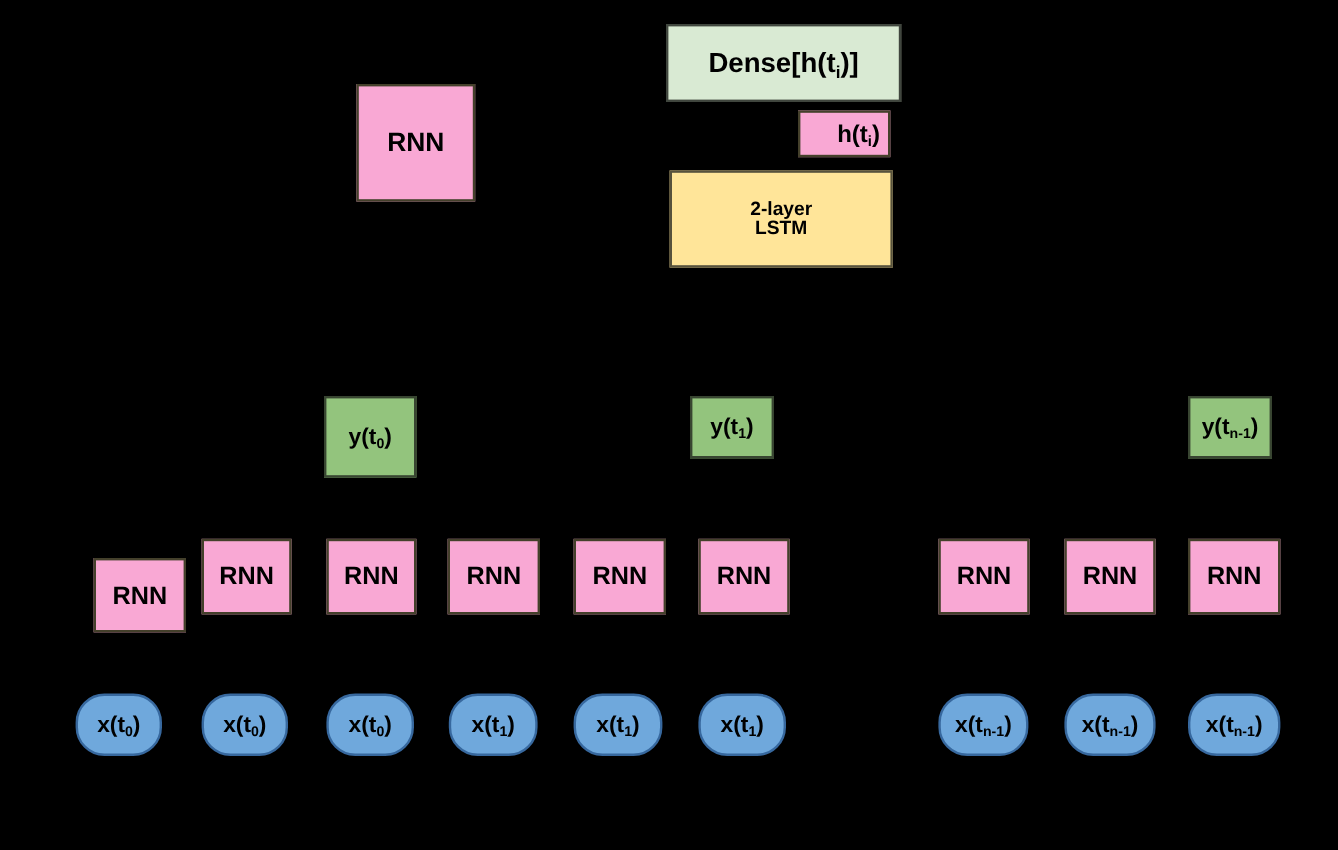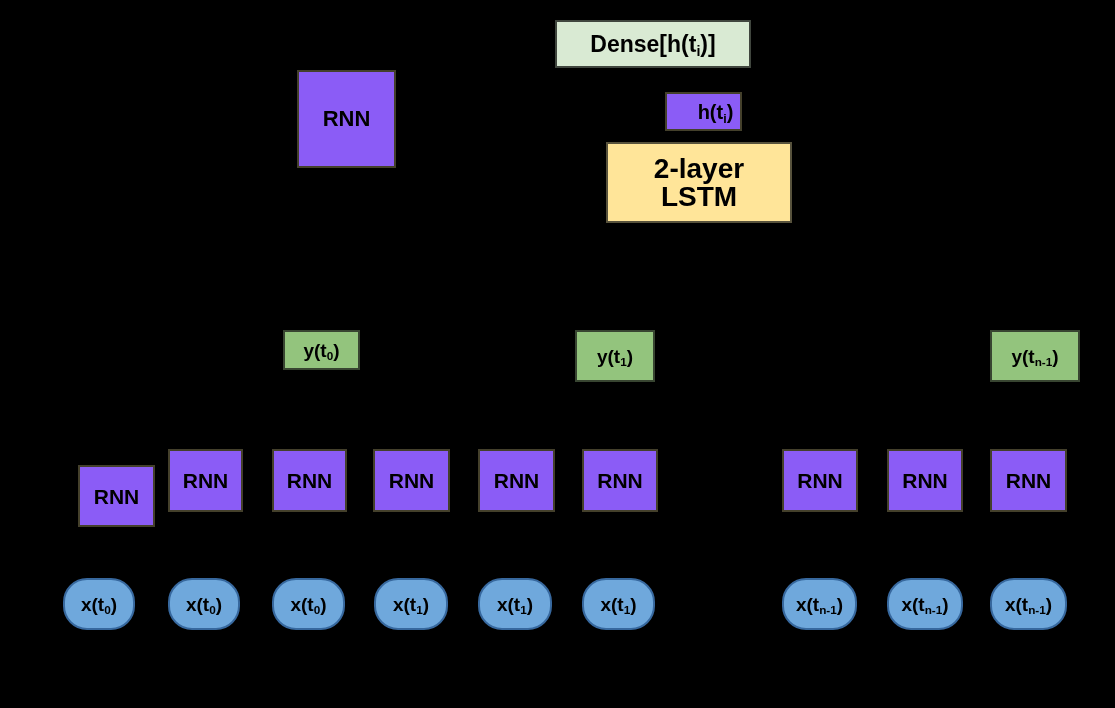--- a/index.html
+++ b/index.html
@@ -19,73 +19,73 @@
     position: absolute;
     box-sizing: border-box;
     display: flex;
     align-items: center;
     justify-content: center;
     border: 2px solid #3a3a3a;
     color: #000000;
     font-weight: 700;
     text-align: center;
   }
-  .yellow      { background: #8b5cf6; border-color: #44402b; }
+  .yellow      { background: #f9a8d4; border-color: #44402b; }
   .lightyellow { background: #FFE599; border-color: #57523c; }
   .green       { background: #93C47D; border-color: #384531; }
   .lightgreen  { background: #D9EAD3; border-color: #40463e; }
   .blue        { background: #6FA8DC; border-color: #37689e; border-radius: 24px; }
 
   .lbl { line-height: 1; white-space: nowrap; }
   .lbl sub {
     font-size: 0.62em;
     font-weight: 700;
     vertical-align: baseline;
     position: relative;
     top: 0.33em;
     line-height: 1;
   }
   .fs-rnn   { font-size: 21px; }
   .fs-rnnlg { font-size: 22px; }
   .fs-dense { font-size: 23px; }
   .fs-h     { font-size: 20px; padding-left: 24px; }
-  .fs-lstm  { font-size: 28px; line-height: 1.3; margin-left: 48px; }
+  .fs-lstm  { font-size: 16px; line-height: 1.3; }
   .fs-io    { font-size: 19px; }
 </style>
 </head>
 <body>
 
 <div class="canvas">
 
   <div class="box yellow fs-rnnlg" style="left:297px; top:70px; width:99px; height:98px;">
     <span class="lbl">RNN</span>
   </div>
 
-  <div class="box lightgreen fs-dense" style="left:555px; top:20px; width:196px; height:48px;">
+  <div class="box lightgreen fs-dense" style="left:555px; top:20px; width:196px; height:65px;">
     <span class="lbl"><span>Dense[h(t</span><sub>i</sub><span>)]</span></span>
   </div>
 
   <div class="box yellow fs-h" style="left:665px; top:92px; width:77px; height:39px;">
     <span class="lbl"><span>h(t</span><sub>i</sub><span>)</span></span>
   </div>
 
   <div class="box lightyellow fs-lstm" style="left:558px; top:142px; width:186px; height:81px;">
     <div class="lbl">
       <div>2-layer</div>
       <div>LSTM</div>
     </div>
   </div>
 
-  <div class="box green fs-io" style="left:270px; top:330px; width:77px; height:40px;margin-left:13px;">
+  <div class="box green fs-io" style="left:270px; top:330px; width:77px; height:68px;">
     <span class="lbl"><span>y(t</span><sub>0</sub><span>)</span></span>
   </div>
-  <div class="box green fs-io" style="left:575px; top:330px; width:80px; height:52px;">
+  <div class="box green fs-io" style="left:575px; top:330px; width:70px; height:52px;">
     <span class="lbl"><span>y(t</span><sub>1</sub><span>)</span></span>
   </div>
-  <div class="box green fs-io" style="left:990px; top:330px; width:90px; height:52px;">
+  <div class="box green fs-io" style="left:990px; top:330px; width:70px; height:52px;">
     <span class="lbl"><span>y(t</span><sub>n-1</sub><span>)</span></span>
   </div>
 
   <div class="box yellow fs-rnn" style="left:78px; top:465px; width:77px; height:62px;">
     <span class="lbl">RNN</span>
   </div>
   <div class="box yellow fs-rnn" style="left:168px; top:449px; width:75px; height:63px;">
     <span class="lbl">RNN</span>
   </div>
   <div class="box yellow fs-rnn" style="left:272px; top:449px; width:75px; height:63px;">

